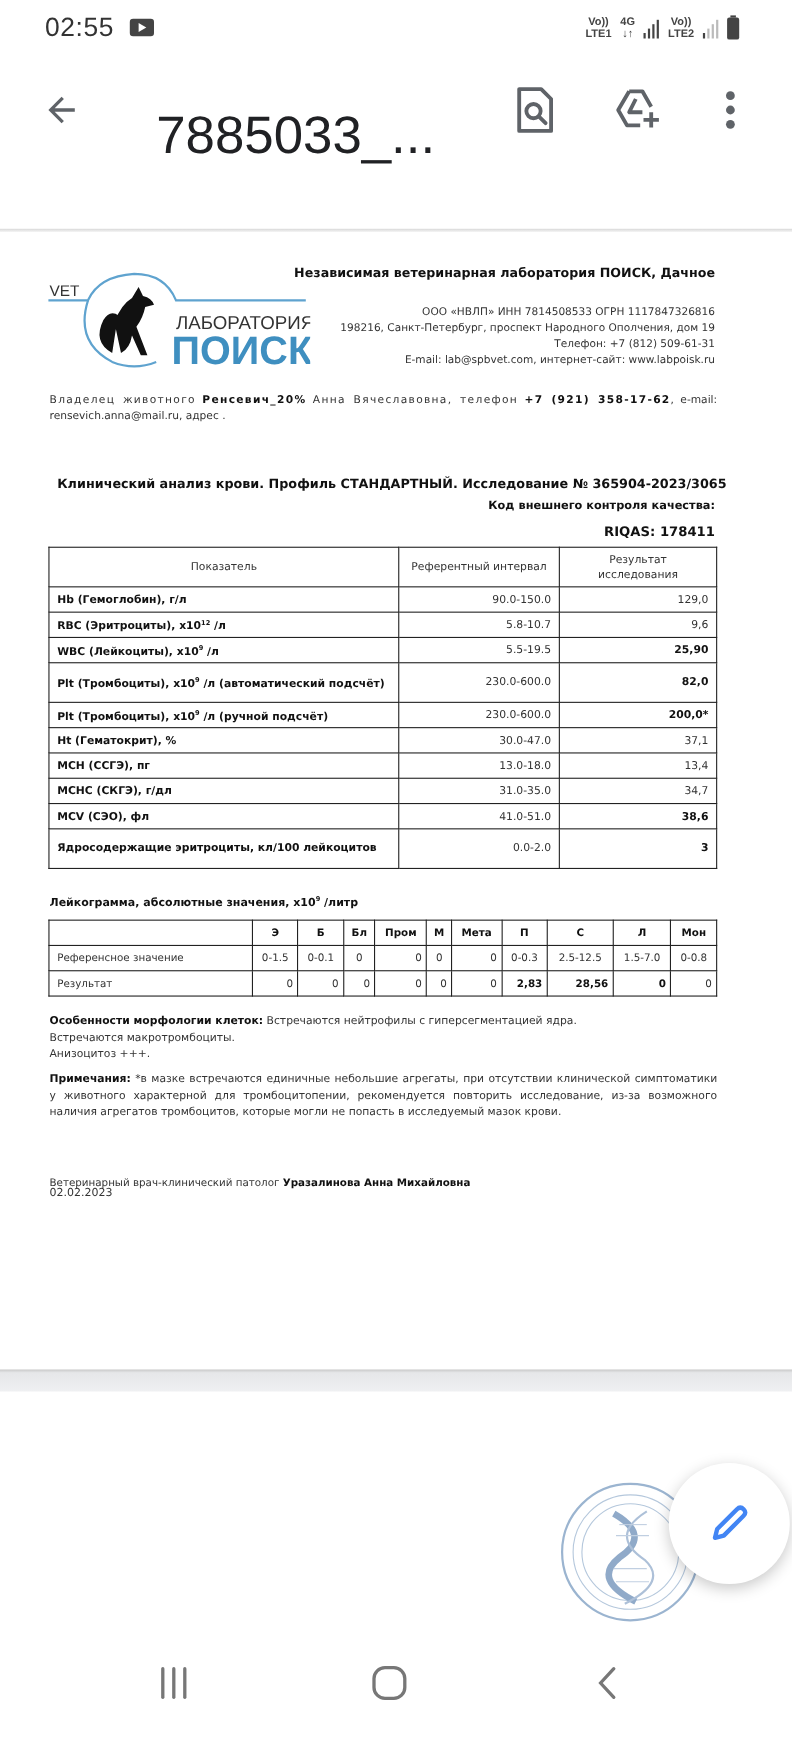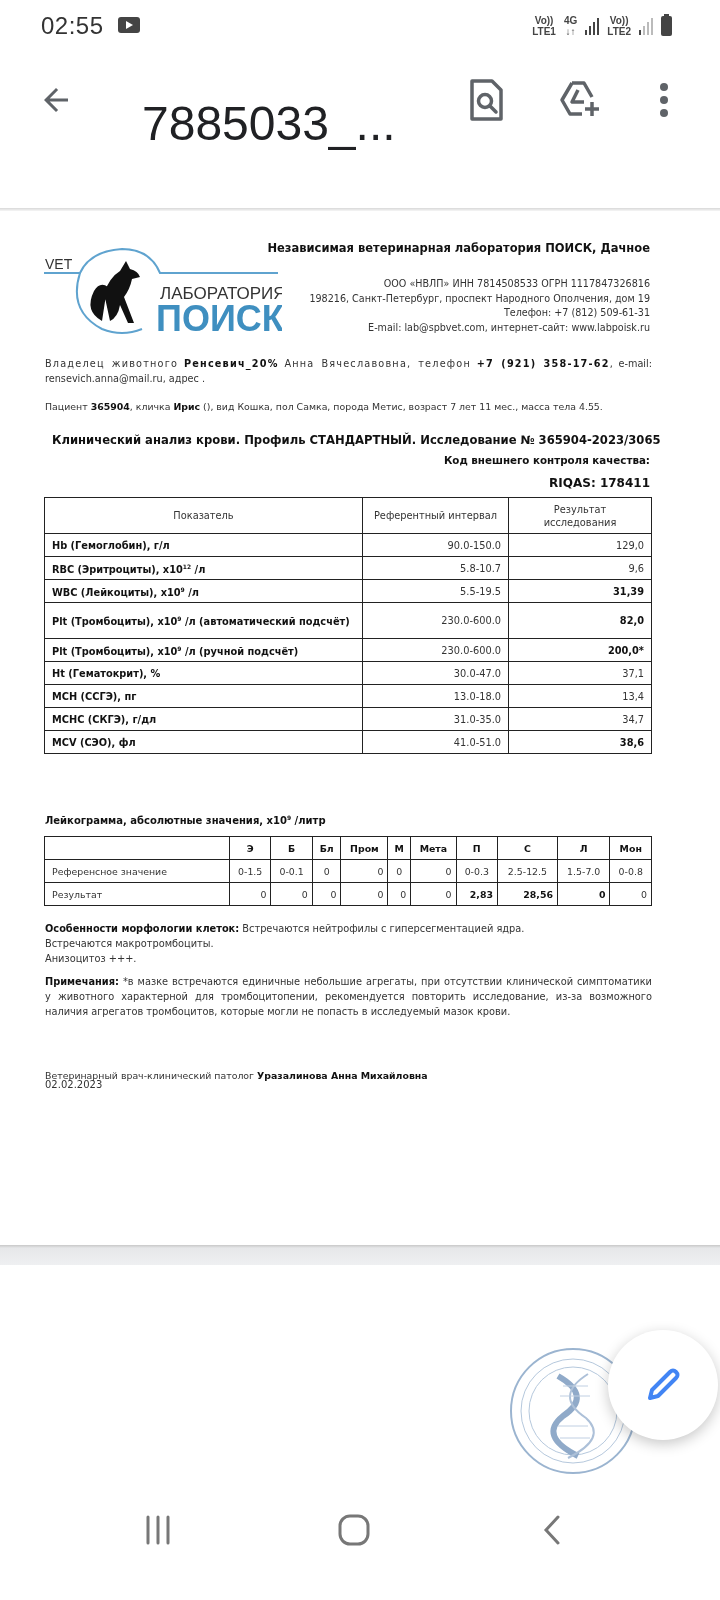--- a/index.html
+++ b/index.html
@@ -165,25 +165,20 @@
     <div>E-mail: lab@spbvet.com, интернет-сайт: www.labpoisk.ru</div>
   </div>
 
   <div class="owner">
     <span class="sp">Владелец животного</span>
     <b class="sp">Ренсевич_20%</b>
     <span class="sp">Анна Вячеславовна, телефон</span>
     <b class="sp">+7 (921) 358-17-62</b><span>, e-mail: rensevich.anna@mail.ru, адрес .</span>
   </div>
 
-  <div class="patient">
-    <span>Пациент</span>
-    <b>365904</b><span>, кличка</span>
-    <b>Ирис</b><span> (), вид Кошка, пол Самка, порода Метис, возраст 7 лет 11 мес., масса тела 4.55.</span>
-  </div>
 
   <div class="study-title">Клинический анализ крови. Профиль СТАНДАРТНЫЙ. Исследование № 365904-2023/3065</div>
   <div class="qc-label">Код внешнего контроля качества:</div>
   <div class="qc-code">RIQAS: 178411</div>
 
   <table class="main-table">
     <tbody>
         <tr>
       <th>Показатель</th>
       <th>Референтный интервал</th>
@@ -195,21 +190,21 @@
       <td class="res">129,0</td>
     </tr>
     <tr>
       <td class="name"><span>RBC (Эритроциты), x10</span><sup>12</sup><span> /л</span></td>
       <td class="ref">5.8-10.7</td>
       <td class="res">9,6</td>
     </tr>
     <tr>
       <td class="name"><span>WBC (Лейкоциты), x10</span><sup>9</sup><span> /л</span></td>
       <td class="ref">5.5-19.5</td>
-      <td class="res bold">31,39</td>
+      <td class="res bold">25,90</td>
     </tr>
     <tr class="tall">
       <td class="name"><span>Plt (Тромбоциты), x10</span><sup>9</sup><span> /л (автоматический подсчёт)</span></td>
       <td class="ref">230.0-600.0</td>
       <td class="res bold">82,0</td>
     </tr>
     <tr>
       <td class="name"><span>Plt (Тромбоциты), x10</span><sup>9</sup><span> /л (ручной подсчёт)</span></td>
       <td class="ref">230.0-600.0</td>
       <td class="res bold">200,0*</td>
@@ -226,20 +221,25 @@
     </tr>
     <tr>
       <td class="name">MCHC (СКГЭ), г/дл</td>
       <td class="ref">31.0-35.0</td>
       <td class="res">34,7</td>
     </tr>
     <tr>
       <td class="name">MCV (СЭО), фл</td>
       <td class="ref">41.0-51.0</td>
       <td class="res bold">38,6</td>
+    </tr>
+    <tr class="tall">
+      <td class="name">Ядросодержащие эритроциты, кл/100 лейкоцитов</td>
+      <td class="ref">0.0-2.0</td>
+      <td class="res bold">3</td>
     </tr>
   </tbody>
     </table>
 
   <div class="leuko-title">
     <span>Лейкограмма, абсолютные значения, x10</span><sup>9</sup><span> /литр</span>
   </div>
 
   <table class="leuko-table">
     <tbody>

